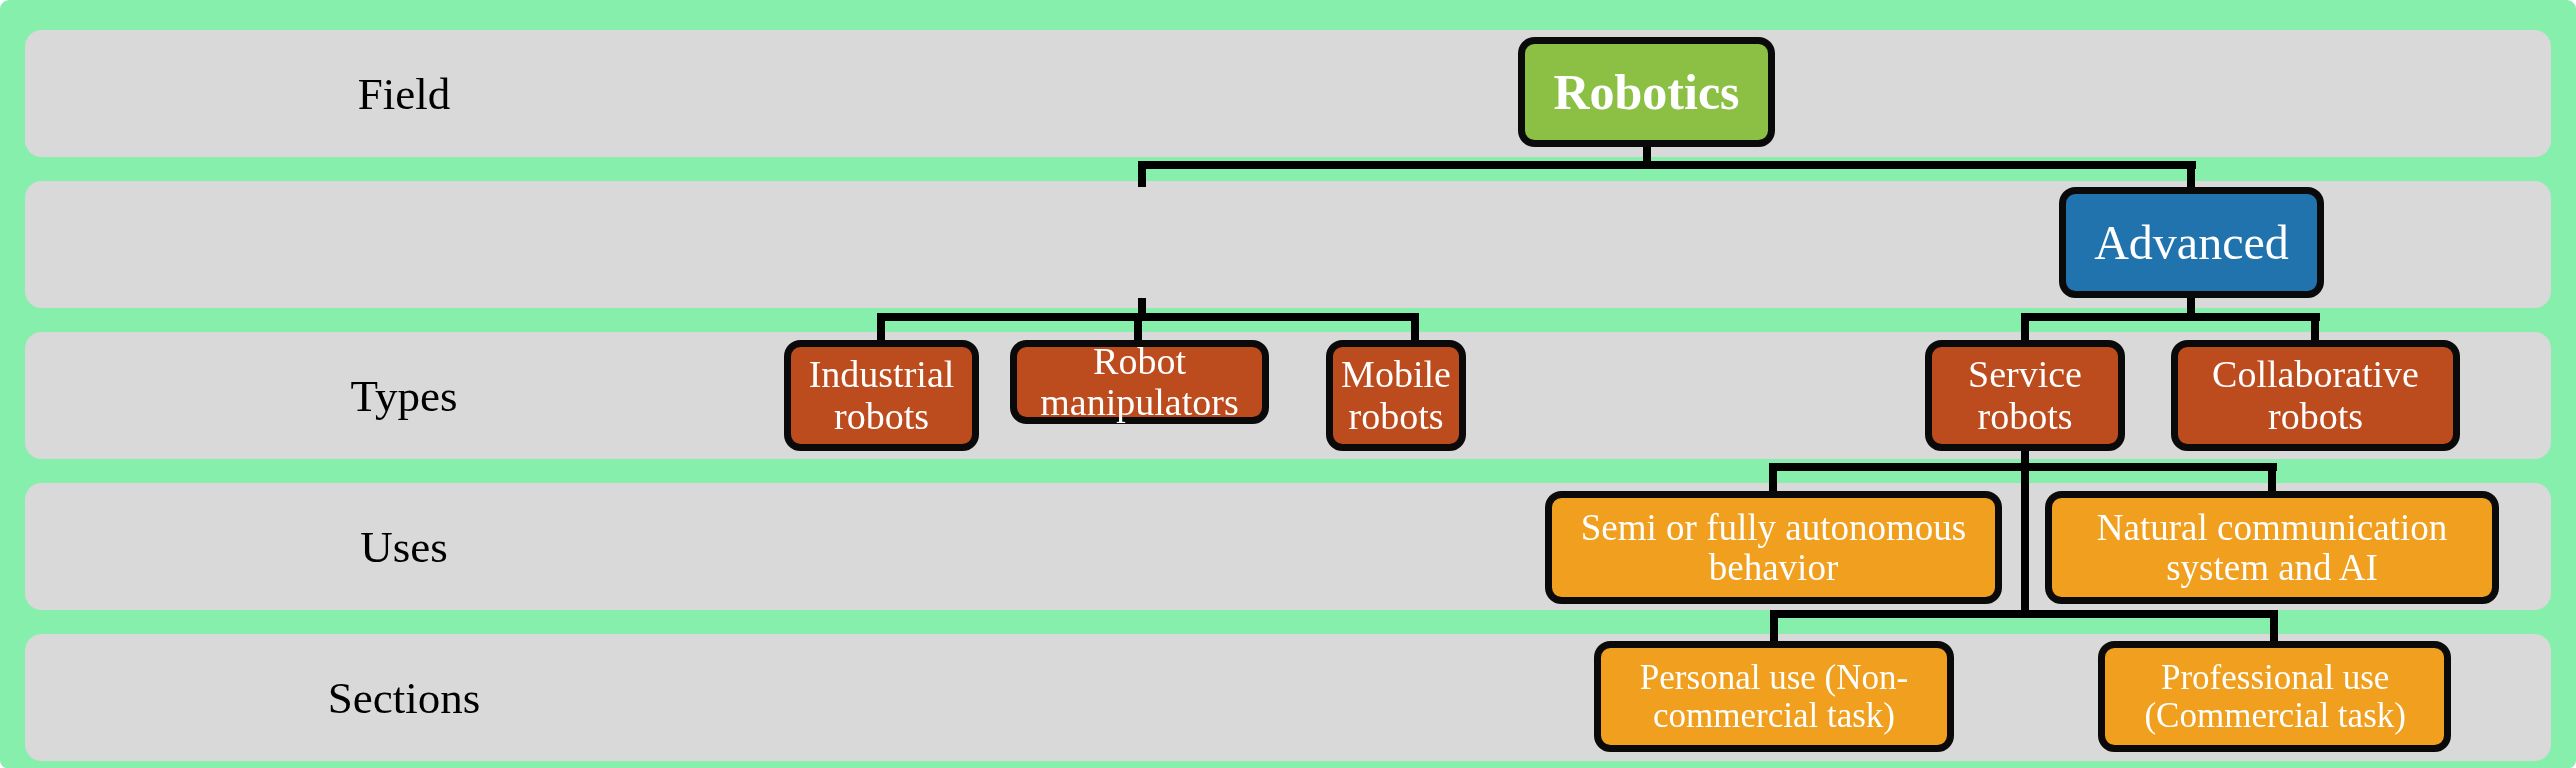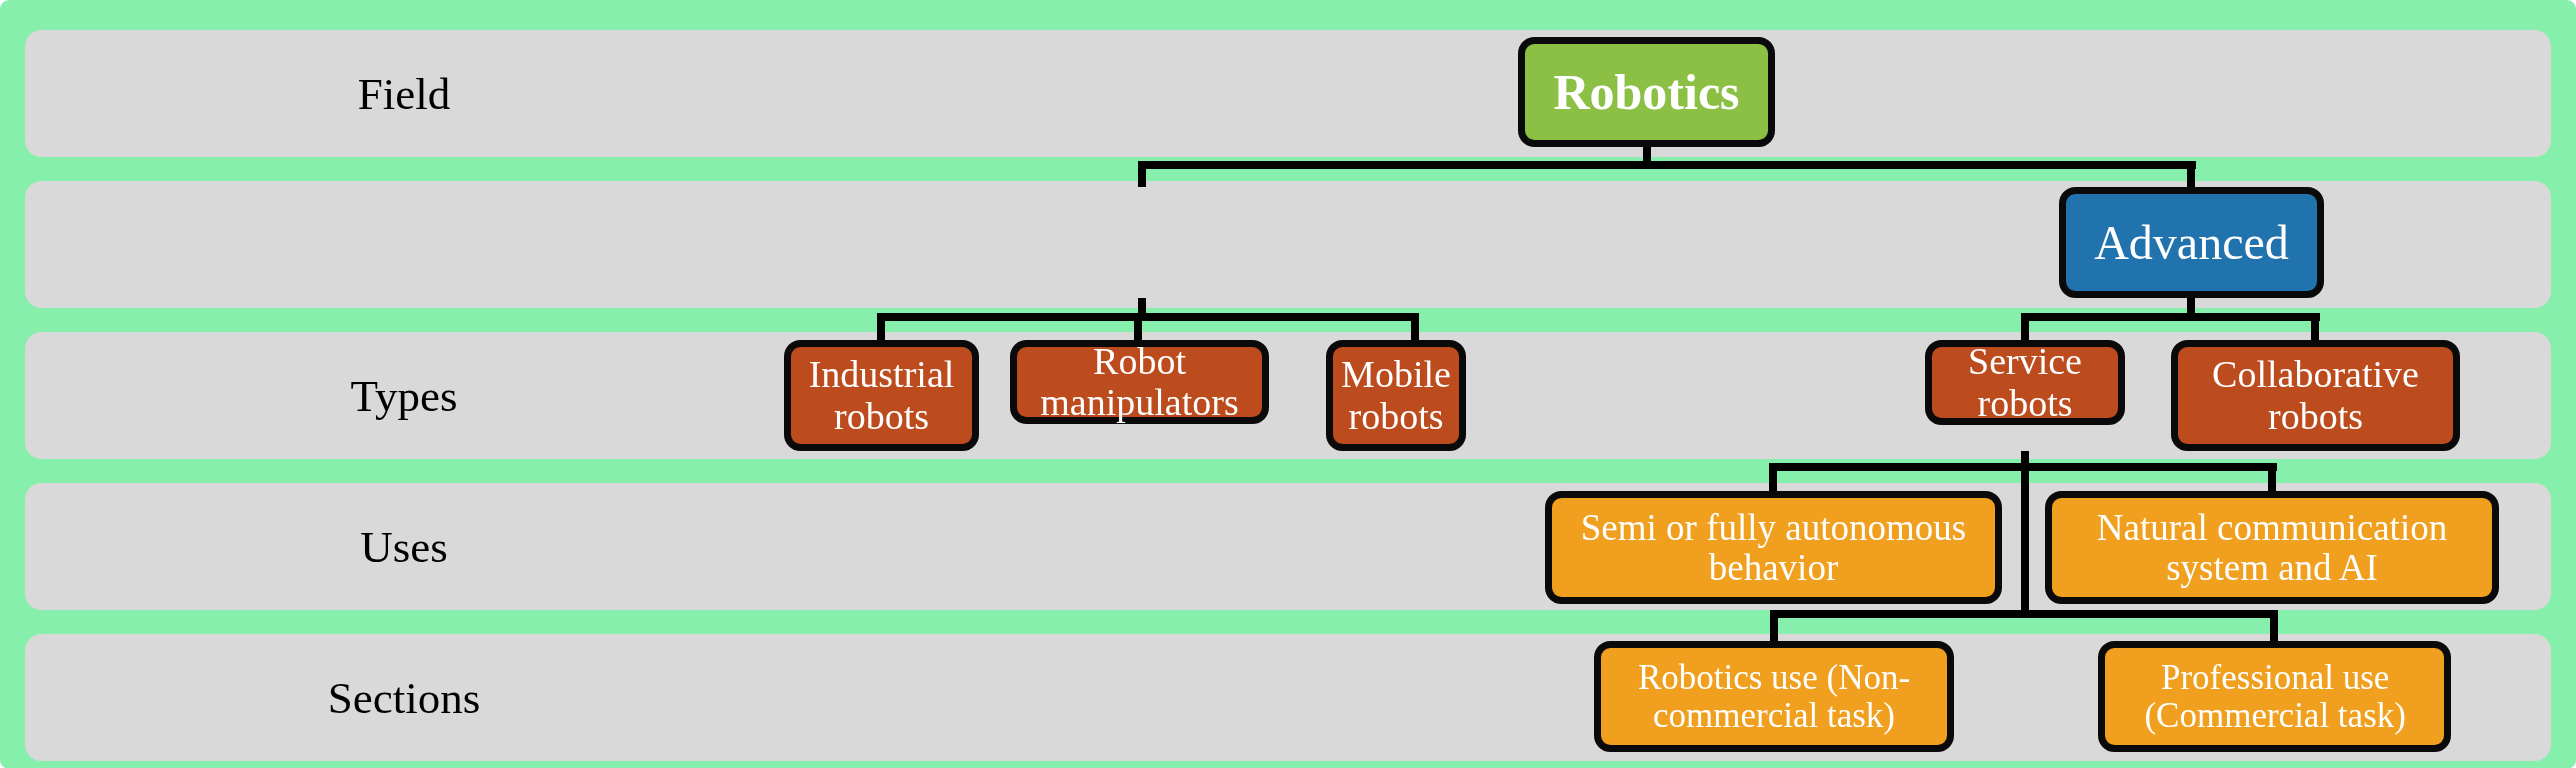--- a/index.html
+++ b/index.html
@@ -74,21 +74,21 @@
   .node.rust   { background: #bc4b1d; font-size: 38px; }
   .node.orange { background: #f0a01e; font-size: 37px; }
   .node.orange.small { font-size: 35px; }
 
   .n-robotics      { left: 1518px; top:  37px; width: 257px; height: 110px; font-weight: bold; }
   .n-conventional  { left: 971px; top: 187px; width: 342px; height: 111px; }
   .n-advanced      { left: 2059px; top: 187px; width: 265px; height: 111px; }
   .n-industrial    { left:  784px; top: 340px; width: 195px; height: 111px; }
   .n-manipulators  { left: 1010px; top: 340px; width: 259px; height: 84px; }
   .n-mobile        { left: 1326px; top: 340px; width: 140px; height: 111px; }
-  .n-service       { left: 1925px; top: 340px; width: 200px; height: 85px; }
+  .n-service       { left: 1925px; top: 340px; width: 200px; height: 111px; }
   .n-collaborative { left: 2171px; top: 340px; width: 289px; height: 111px; }
   .n-semi          { left: 1545px; top: 491px; width: 457px; height: 113px; }
   .n-natural       { left: 2045px; top: 491px; width: 454px; height: 113px; }
   .n-personal      { left: 1594px; top: 641px; width: 360px; height: 111px; }
   .n-professional  { left: 2098px; top: 641px; width: 353px; height: 111px; padding-left: 8px; }
 </style>
 </head>
 <body>
 
 <div class="canvas">
@@ -130,17 +130,17 @@
 
   <div class="node green n-robotics">Robotics</div>
   <div class="node blue n-advanced">Advanced</div>
   <div class="node rust n-industrial">Industrial robots</div>
   <div class="node rust n-manipulators">Robot manipulators</div>
   <div class="node rust n-mobile">Mobile robots</div>
   <div class="node rust n-service">Service robots</div>
   <div class="node rust n-collaborative">Collaborative robots</div>
   <div class="node orange n-semi">Semi or fully autonomous behavior</div>
   <div class="node orange n-natural">Natural communication system and AI</div>
-  <div class="node orange small n-personal">Robotics use (Non-commercial task)</div>
+  <div class="node orange small n-personal">Personal use (Non-commercial task)</div>
   <div class="node orange small n-professional">Professional use (Commercial task)</div>
 
 </div>
 
 
 </body></html>

